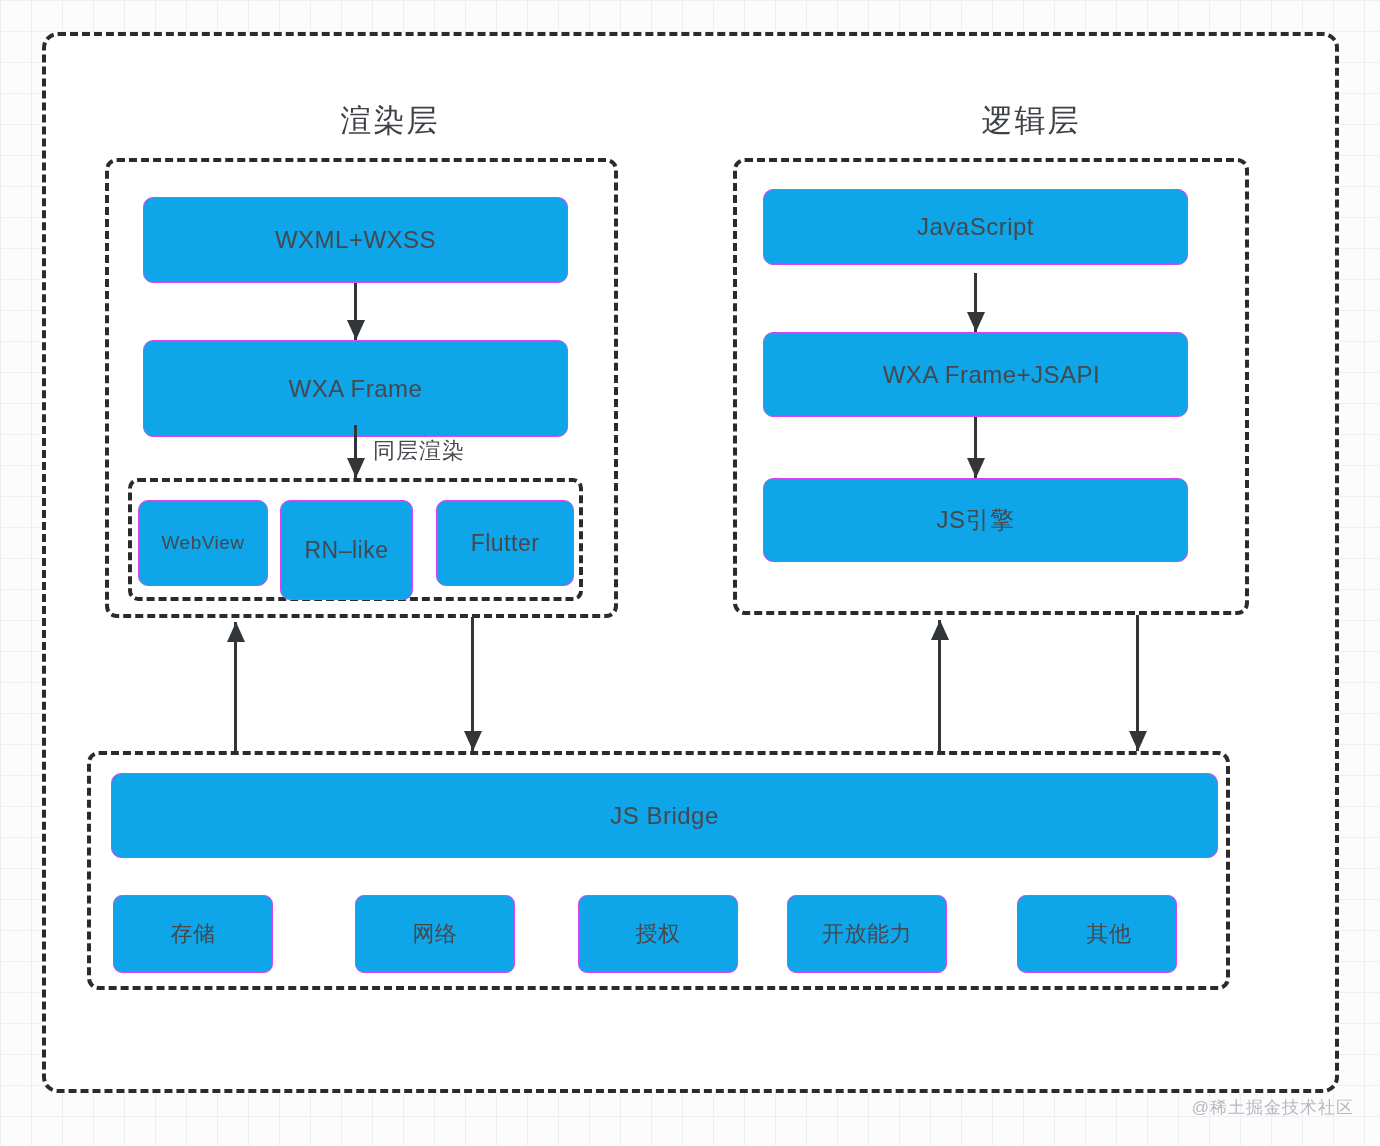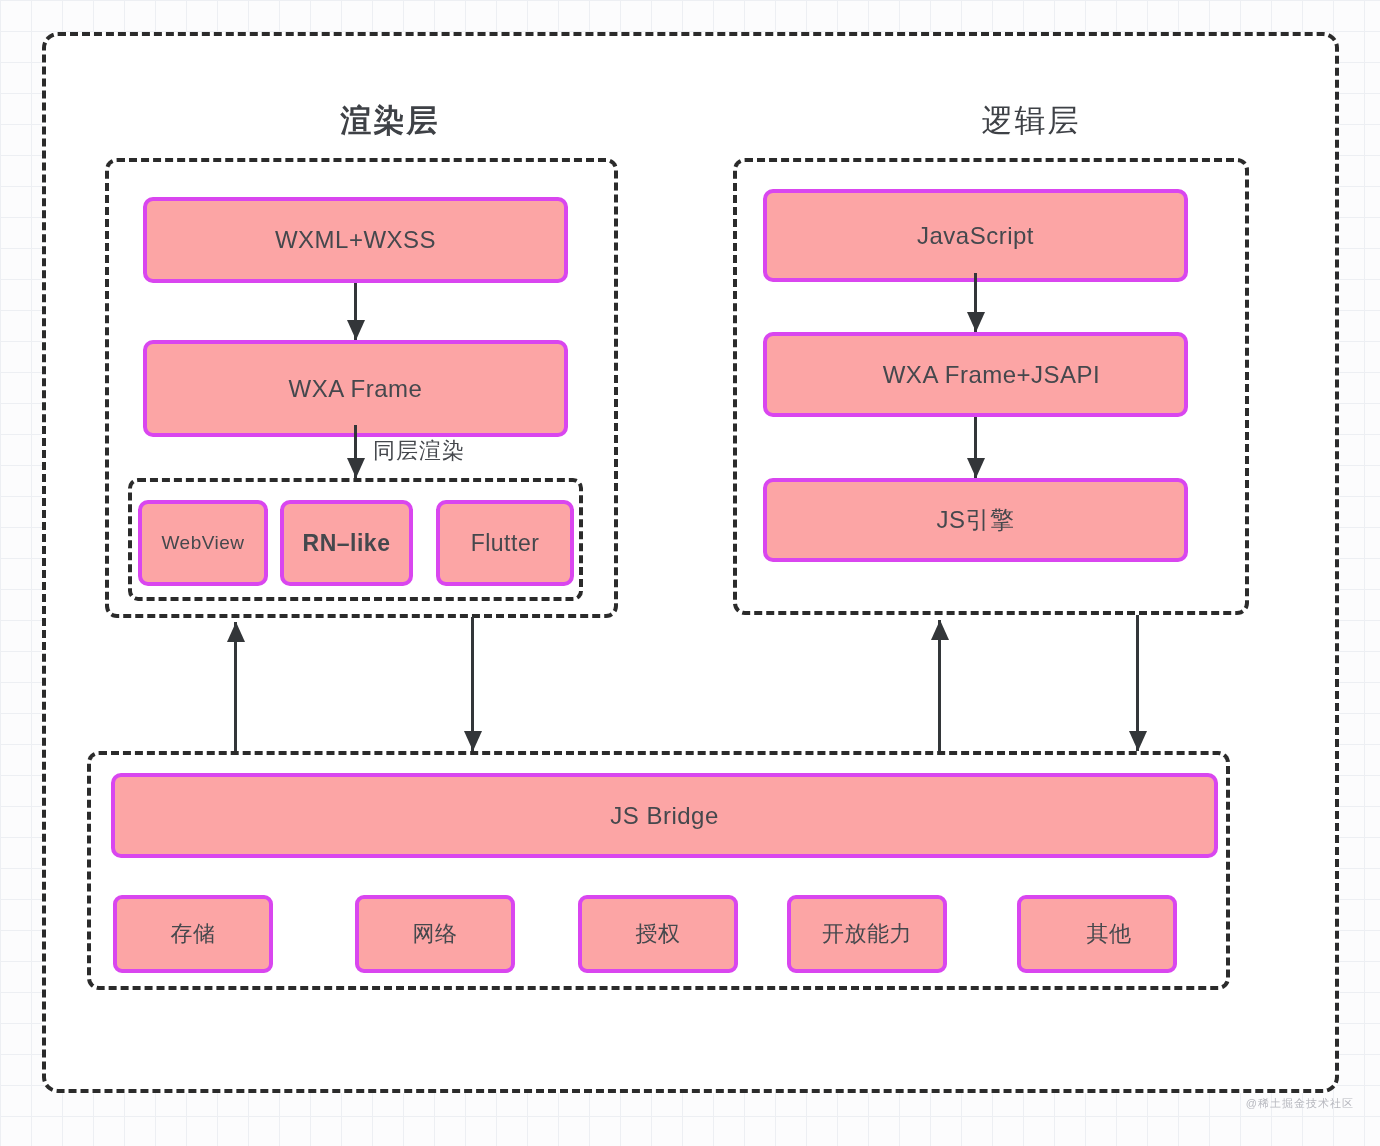--- a/index.html
+++ b/index.html
@@ -28,21 +28,21 @@
 
   
   .layer-title {
     position: absolute;
     width: 220px;
     text-align: center;
     font-size: 31px;
     letter-spacing: 2px;
     color: #3e4146;
   }
-  .title-render { left: 234px; top: 64px; font-weight: bold; }
+  .title-render { left: 234px; top: 64px; }
   .title-logic  { left: 875px; top: 64px; }
 
   
   .group {
     position: absolute;
     border: 4px dashed #2b2b2b;
     border-radius: 12px;
     background: #ffffff;
   }
   .group-render { left: 59px;  top: 122px; width: 513px;  height: 460px; }
@@ -52,43 +52,43 @@
     position: absolute;
     left: 19px; top: 316px;
     width: 455px; height: 123px;
     border: 4px dashed #2b2b2b;
     border-radius: 10px;
   }
 
   
   .node {
     position: absolute;
-    background: #fca5a5;
-    border: 4px solid #d946ef;
+    background: #0ea5e9;
+    border: 1px solid #d946ef;
     border-radius: 10px;
     display: flex;
     align-items: center;
     justify-content: center;
     font-size: 24px;
     color: #45484d;
     letter-spacing: 0.5px;
     white-space: nowrap;
   }
 
   
   .node-wxml   { left: 34px; top: 35px;  width: 425px; height: 86px; }
   .node-frame  { left: 34px; top: 178px; width: 425px; height: 97px; }
 
   
   .node-webview { left: 6px;   top: 18px; width: 130px; height: 86px; font-size: 19px; }
-  .node-rnlike  { left: 148px; top: 18px; width: 133px; height: 86px; font-size: 23px; font-weight: bold; }
+  .node-rnlike  { left: 148px; top: 18px; width: 133px; height: 100px; font-size: 23px; }
   .node-flutter { left: 292px; top: 18px; width: 138px; height: 86px; font-size: 23px; margin-left: 12px; }
 
   
-  .node-js       { left: 26px; top: 27px;  width: 425px; height: 93px; text-align: center; }
+  .node-js       { left: 26px; top: 27px;  width: 425px; height: 76px; text-align: center; }
   .node-jsapi    { left: 26px; top: 170px; width: 425px; height: 85px; padding-left: 32px; }
   .node-engine   { left: 26px; top: 316px; width: 425px; height: 84px; }
 
   
   .node-bridge { left: 20px; top: 18px; width: 1107px; height: 85px; }
   .cap {
     top: 140px; height: 78px; width: 160px;
     font-size: 22px; border-radius: 9px;
   }
   .cap-1 { left: 22px;  }
@@ -130,21 +130,21 @@
     font-size: 22px;
     color: #45484d;
     letter-spacing: 1px;
     white-space: nowrap;
   }
 
   
   .watermark {
     position: absolute;
     right: 26px; top: 1096px;
-    font-size: 11px;
+    font-size: 17px;
     color: #b7b8bf;
     letter-spacing: 1px;
     white-space: nowrap;
   }
 </style>
 </head>
 <body>
 
 <div class="outer-frame">
 

